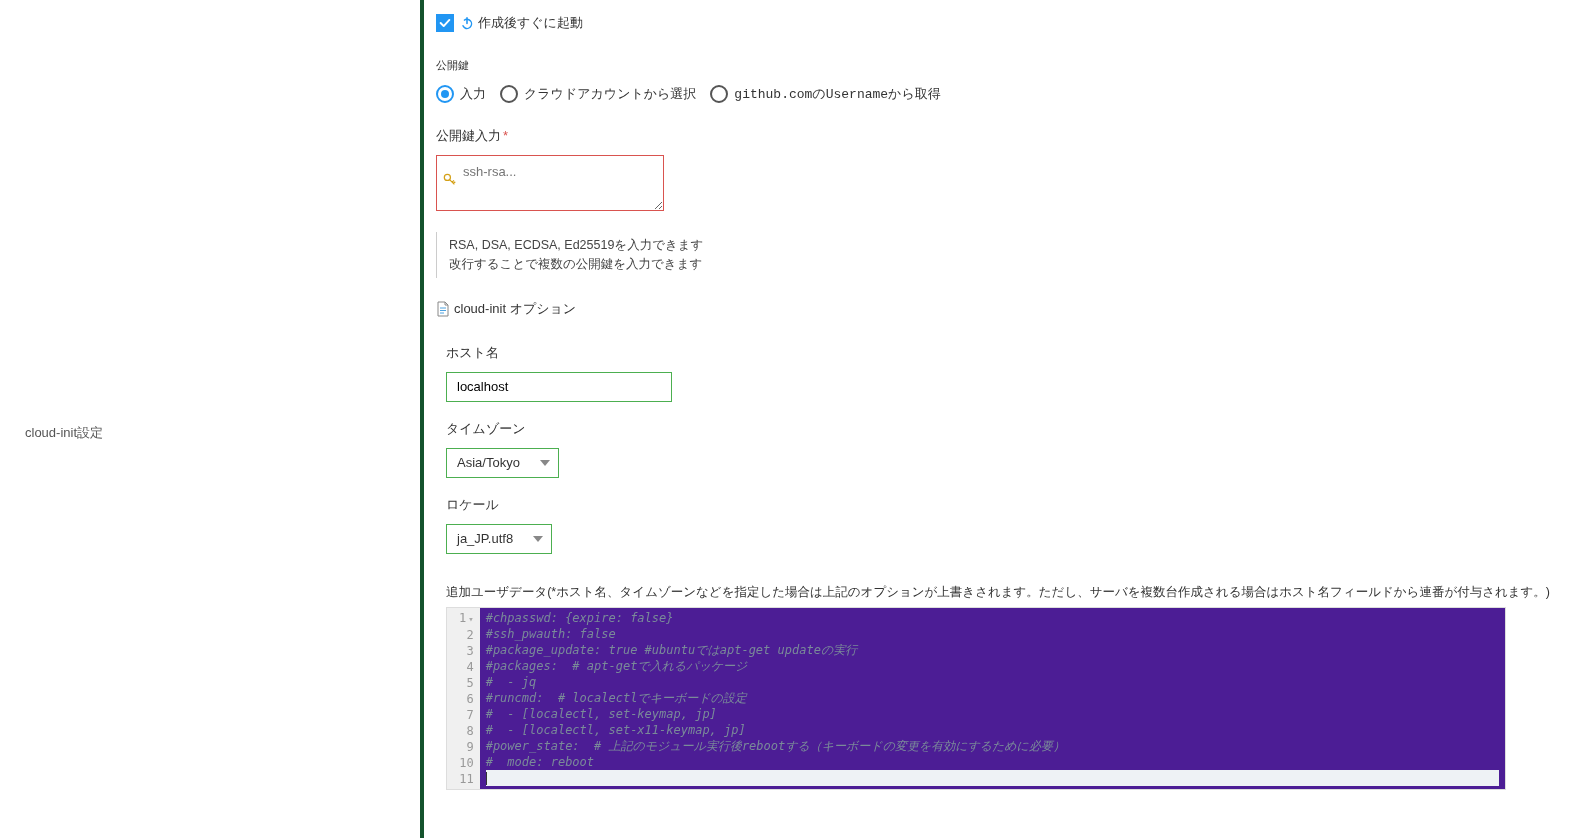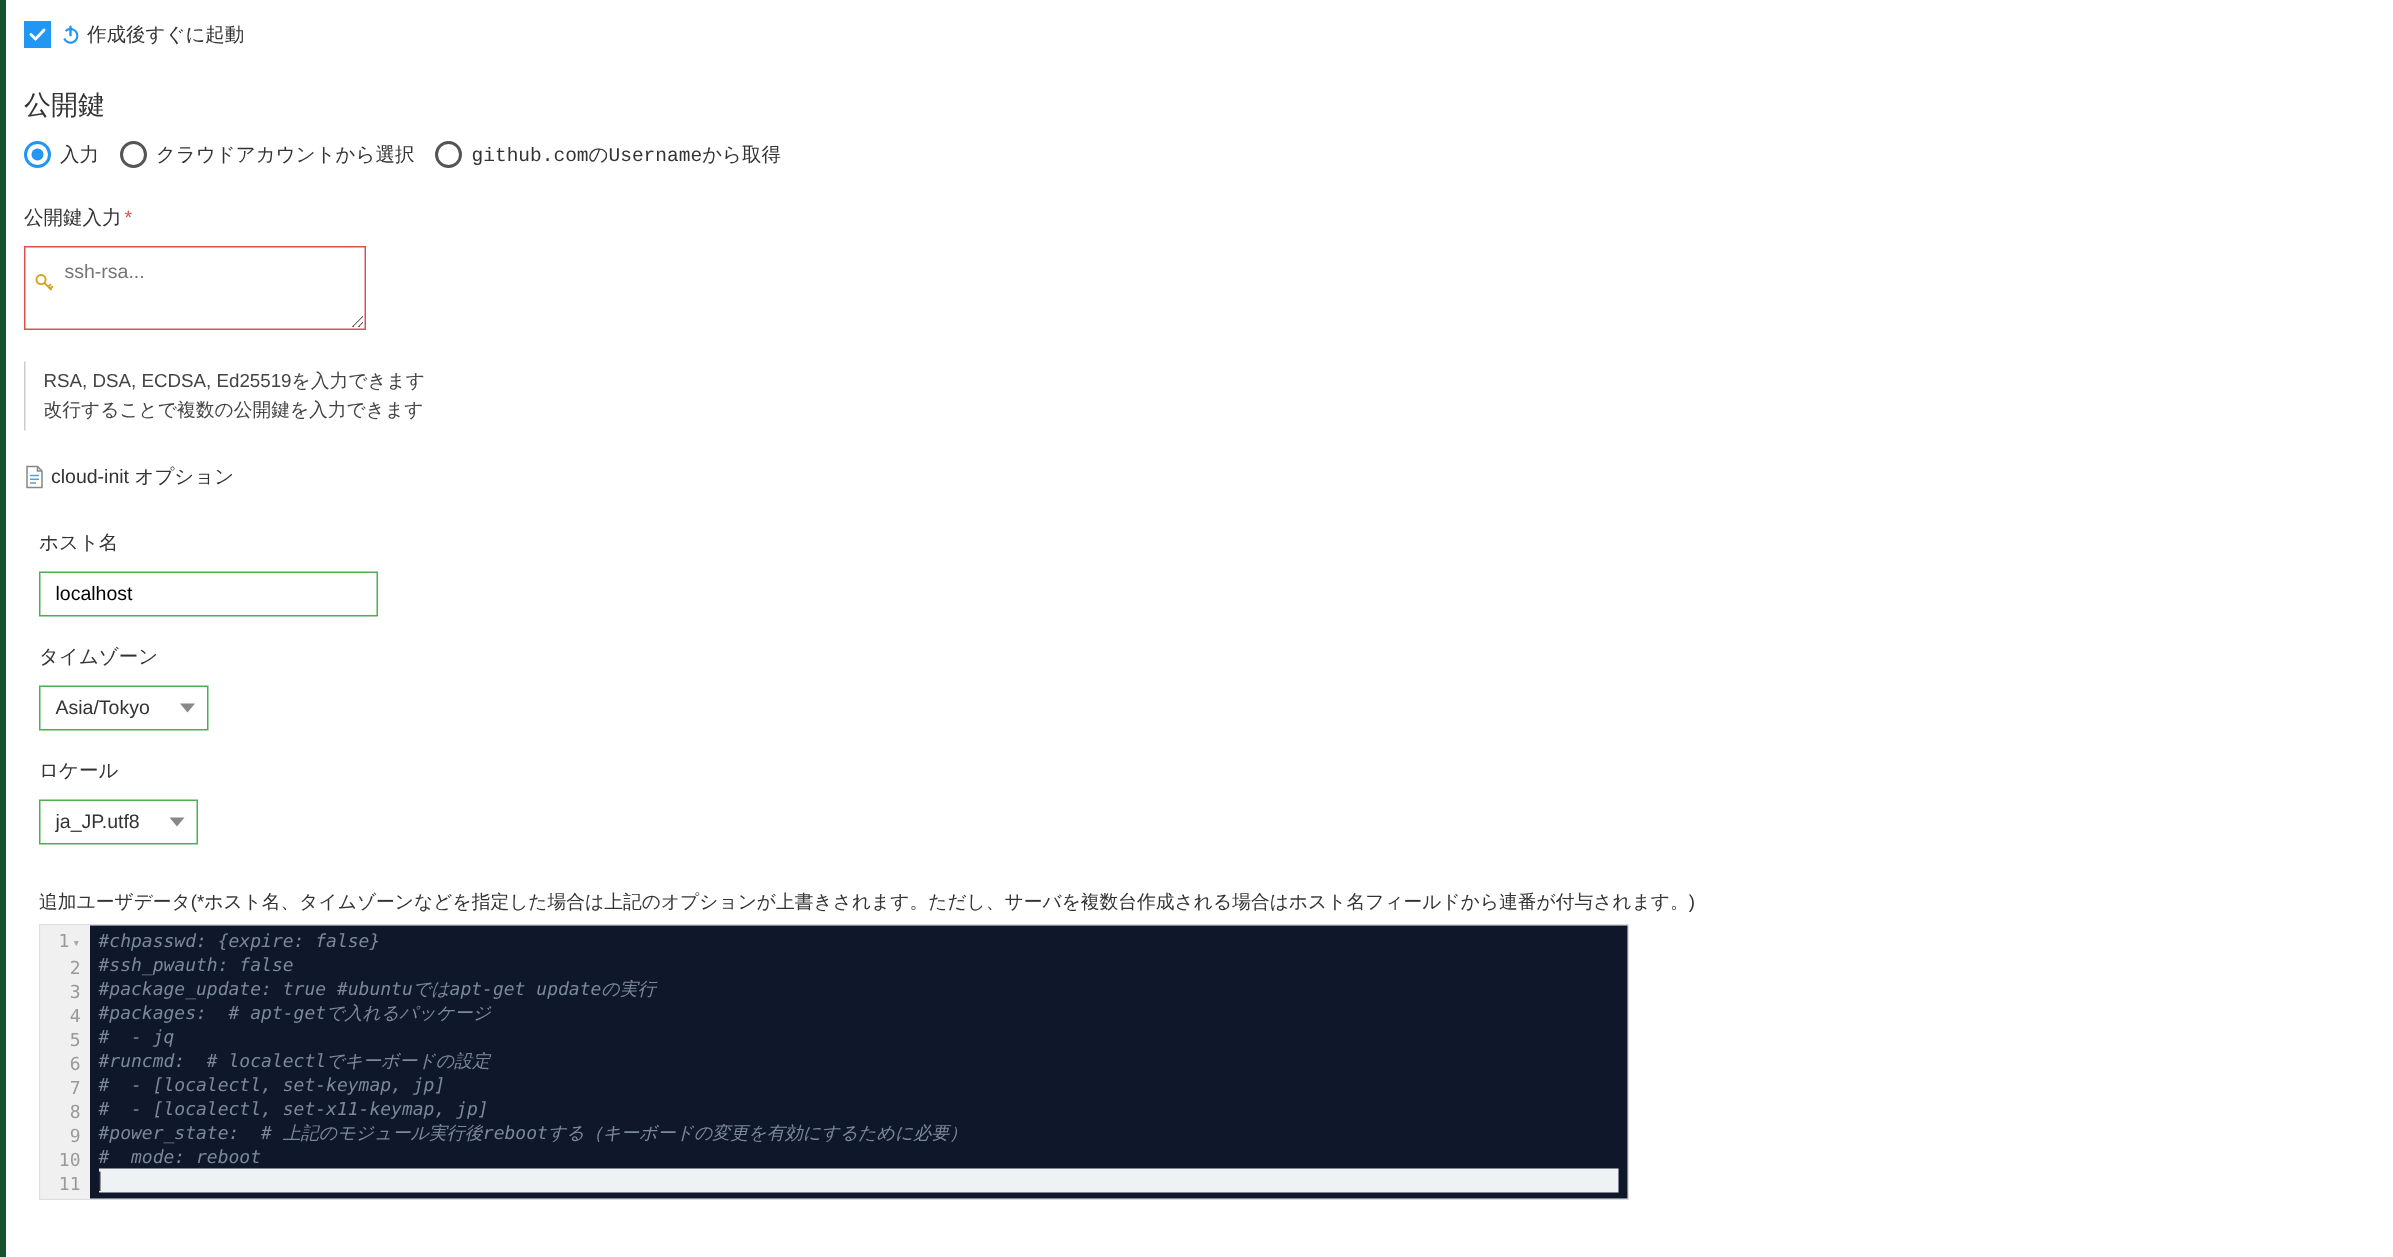--- a/index.html
+++ b/index.html
@@ -46,21 +46,21 @@
       cursor: pointer;
     }
     .checkbox svg { width: 14px; height: 14px; }
     .power-icon {
       width: 14px;
       height: 14px;
       margin-right: 4px;
     }
     .start-label { color: #333; font-size: 13px; }
     .section-label {
-      font-size: 18px;
+      font-size: 11px;
       color: #333;
       margin: 26px 0 12px 0;
     }
     .radio-group {
       display: flex;
       align-items: center;
       gap: 14px;
       margin-bottom: 24px;
     }
     .radio-item {
@@ -187,39 +187,42 @@
       padding: 2px 6px 2px 12px;
       user-select: none;
     }
     .gutter .ln { display: block; }
     .gutter .ln.fold::after { content: '▾'; font-size: 9px; color: #aaa; margin-left: 2px; }
     .code-area {
       flex: 1;
       padding: 2px 6px;
       color: #7a8a99;
       font-style: italic;
-      background: #0f172a;
+      background: #4c1d95;
     }
     .code-line { display: block; white-space: pre; min-height: 16px; }
     .code-line.active {
       background: #eef2f5;
       font-style: normal;
     }
     .cursor {
       display: inline-block;
       width: 1px;
       height: 13px;
       background: #333;
       vertical-align: middle;
     }
   </style>
 </head>
 <body>
 
 <div class="container">
+  <div class="sidebar">
+    <div class="sidebar-label">cloud-init設定</div>
+  </div>
 
   <div class="main">
 
     <div class="row">
       <span class="checkbox">
         <svg viewBox="0 0 16 16">
           <path d="M3 8 L6.5 11.5 L13 4.5" stroke="#fff" stroke-width="2.2" fill="none" stroke-linecap="round" stroke-linejoin="round"></path>
         </svg>
       </span>
       <svg class="power-icon" viewBox="0 0 16 16">

